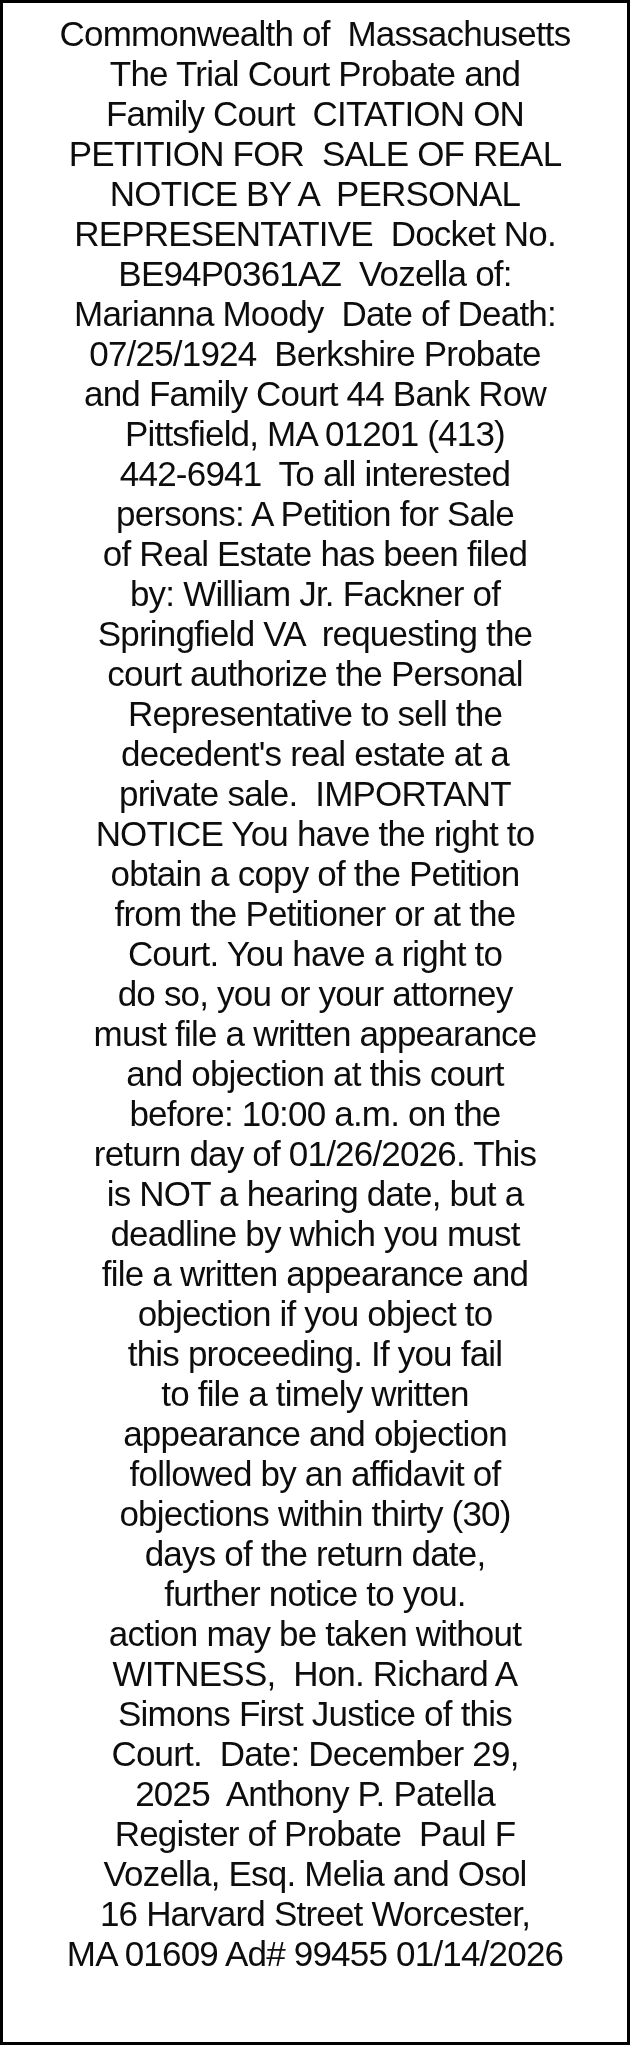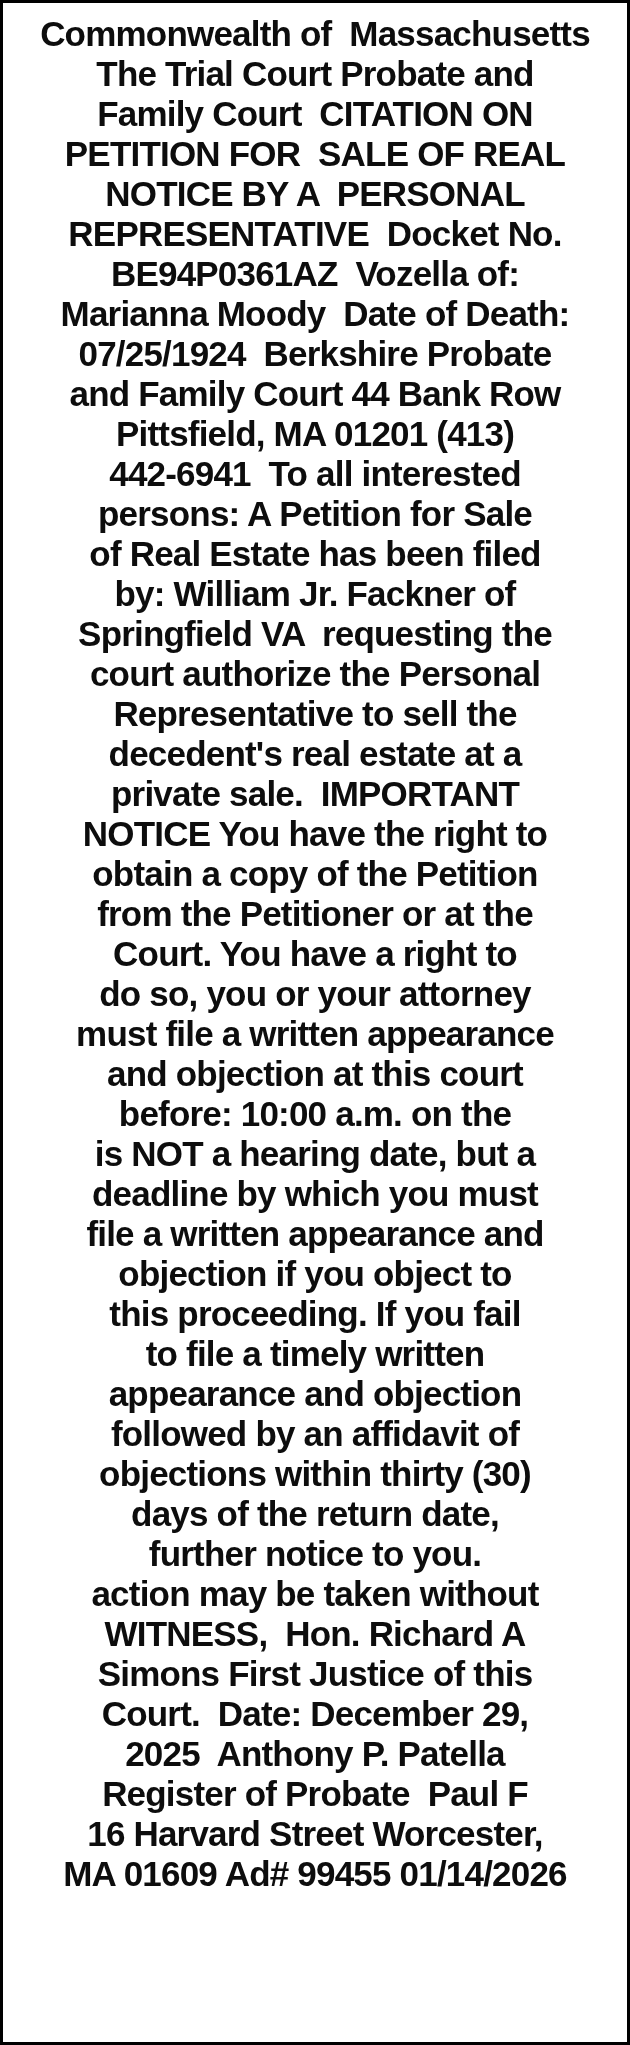--- a/index.html
+++ b/index.html
@@ -19,21 +19,21 @@
     border: 3px solid #000000;
     background: #ffffff;
     padding: 11px 6px 10px 6px;
     overflow: hidden;
   }
   .notice-text {
     width: 100%;
     text-align: center;
   }
   .notice-text .line {
-    font-weight: 700;
+    font-weight: 400;
     font-size: 35px;
     line-height: 40px;
     letter-spacing: -0.8px;
     color: #0d0d0d;
     white-space: pre;      
     text-align: center;
   }
 </style>
 </head>
 <body>
@@ -61,33 +61,35 @@
       <div class="line">decedent's real estate at a</div>
       <div class="line">private sale.  IMPORTANT</div>
       <div class="line">NOTICE You have the right to</div>
       <div class="line">obtain a copy of the Petition</div>
       <div class="line">from the Petitioner or at the</div>
       <div class="line">Court. You have a right to</div>
       <div class="line">do so, you or your attorney</div>
       <div class="line">must file a written appearance</div>
       <div class="line">and objection at this court</div>
       <div class="line">before: 10:00 a.m. on the</div>
+      <div class="line">return day of 01/26/2026. This</div>
       <div class="line">is NOT a hearing date, but a</div>
       <div class="line">deadline by which you must</div>
       <div class="line">file a written appearance and</div>
       <div class="line">objection if you object to</div>
       <div class="line">this proceeding. If you fail</div>
       <div class="line">to file a timely written</div>
       <div class="line">appearance and objection</div>
       <div class="line">followed by an affidavit of</div>
       <div class="line">objections within thirty (30)</div>
       <div class="line">days of the return date,</div>
       <div class="line">further notice to you.</div>
       <div class="line">action may be taken without</div>
       <div class="line">WITNESS,  Hon. Richard A</div>
       <div class="line">Simons First Justice of this</div>
       <div class="line">Court.  Date: December 29,</div>
       <div class="line">2025  Anthony P. Patella</div>
       <div class="line">Register of Probate  Paul F</div>
+      <div class="line">Vozella, Esq. Melia and Osol</div>
       <div class="line">16 Harvard Street Worcester,</div>
       <div class="line">MA 01609 Ad# 99455 01/14/2026</div>
     </div>
 </div>
 
 </body></html>

